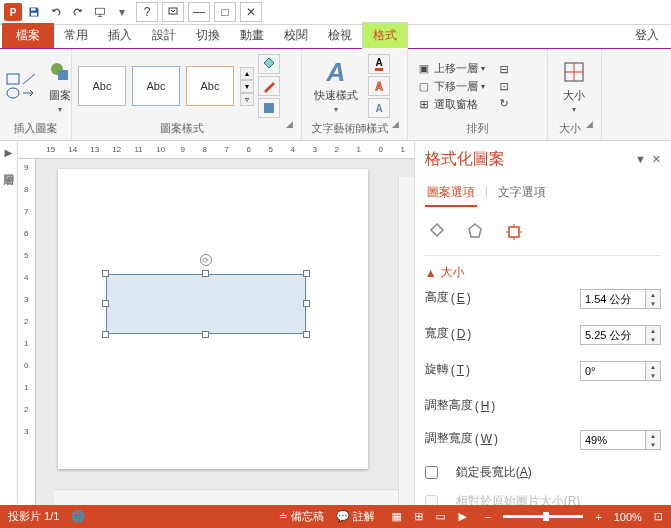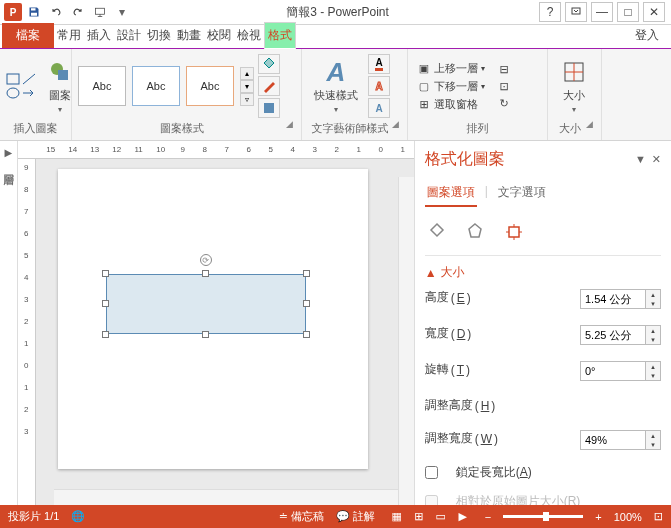--- a/index.html
+++ b/index.html
@@ -11,23 +11,23 @@
 .app-icon { width: 18px; height: 18px; background: #d24726; color: #fff; font-weight: bold; font-size: 10px; display: flex; align-items: center; justify-content: center; border-radius: 2px; }
 .qat-btn { width: 20px; height: 20px; display: flex; align-items: center; justify-content: center; color: #666; cursor: pointer; }
 .qat-btn svg { width: 12px; height: 12px; }
 .title-center { flex: 1; text-align: center; font-size: 12px; color: #444; }
 .win-controls { display: flex; gap: 4px; padding-right: 6px; }
 .win-btn { width: 22px; height: 20px; display: flex; align-items: center; justify-content: center; cursor: pointer; color: #444; border: 1px solid #c6c6c6; }
 
 
 .ribbon-tabs { height: 24px; display: flex; align-items: end; border-bottom: 1px solid #a21caf; padding: 0 2px; }
 .file-tab { background: #d24726; color: #fff; padding: 4px 14px; font-size: 12px; cursor: pointer; }
-.rtab { padding: 4px 3px; font-size: 12px; color: #444; cursor: pointer; text-align: center; }
+.rtab { padding: 4px 10px; font-size: 12px; color: #444; cursor: pointer; text-align: center; }
 .rtab.active { border: 1px solid #d4d4d4; border-bottom: 1px solid #fff; background: #fff; color: #d24726; margin-bottom: -1px; }
-.rtab.format { background: #86efac; margin-top: 8px; }
+.rtab.format { background: #bef264; margin-top: 8px; }
 .rtab-spacer { flex: 1; }
 .login { padding: 4px 10px; color: #444; font-size: 12px; cursor: pointer; }
 
 
 .ribbon { height: 92px; background: #f5f5f5; border-bottom: 1px solid #d4d4d4; display: flex; }
 .rgroup { border-right: 1px solid #e0e0e0; padding: 4px 6px; display: flex; flex-direction: column; justify-content: space-between; }
 .rgroup-label { font-size: 11px; color: #666; text-align: center; padding-top: 2px; }
 .rgroup-body { flex: 1; display: flex; align-items: center; gap: 4px; }
 .big-btn { display: flex; flex-direction: column; align-items: center; gap: 2px; padding: 2px 6px; cursor: pointer; }
 .big-btn-icon { width: 28px; height: 28px; display: flex; align-items: center; justify-content: center; }
@@ -128,21 +128,20 @@
         </svg>
       </div>
     <div class="qat-btn">
         <svg viewBox="0 0 16 16">
           <rect x="2" y="3" width="12" height="8" fill="none" stroke="#444"></rect>
           <path d="M8 11v3M5 14h6" stroke="#444"></path>
         </svg>
       </div>
     <div class="qat-btn">▾</div>
   </div>
-  <div class="title-center">簡報3 - PowerPoint</div>
   <div class="win-controls">
     <div class="win-btn">?</div>
     <div class="win-btn">
         <svg width="10" height="10" viewBox="0 0 10 10">
           <rect x="1" y="1" width="8" height="6" fill="none" stroke="#444"></rect>
           <path d="M3 3l2 2 2-2" stroke="#444" fill="none"></path>
         </svg>
       </div>
     <div class="win-btn">—</div>
     <div class="win-btn">□</div>

